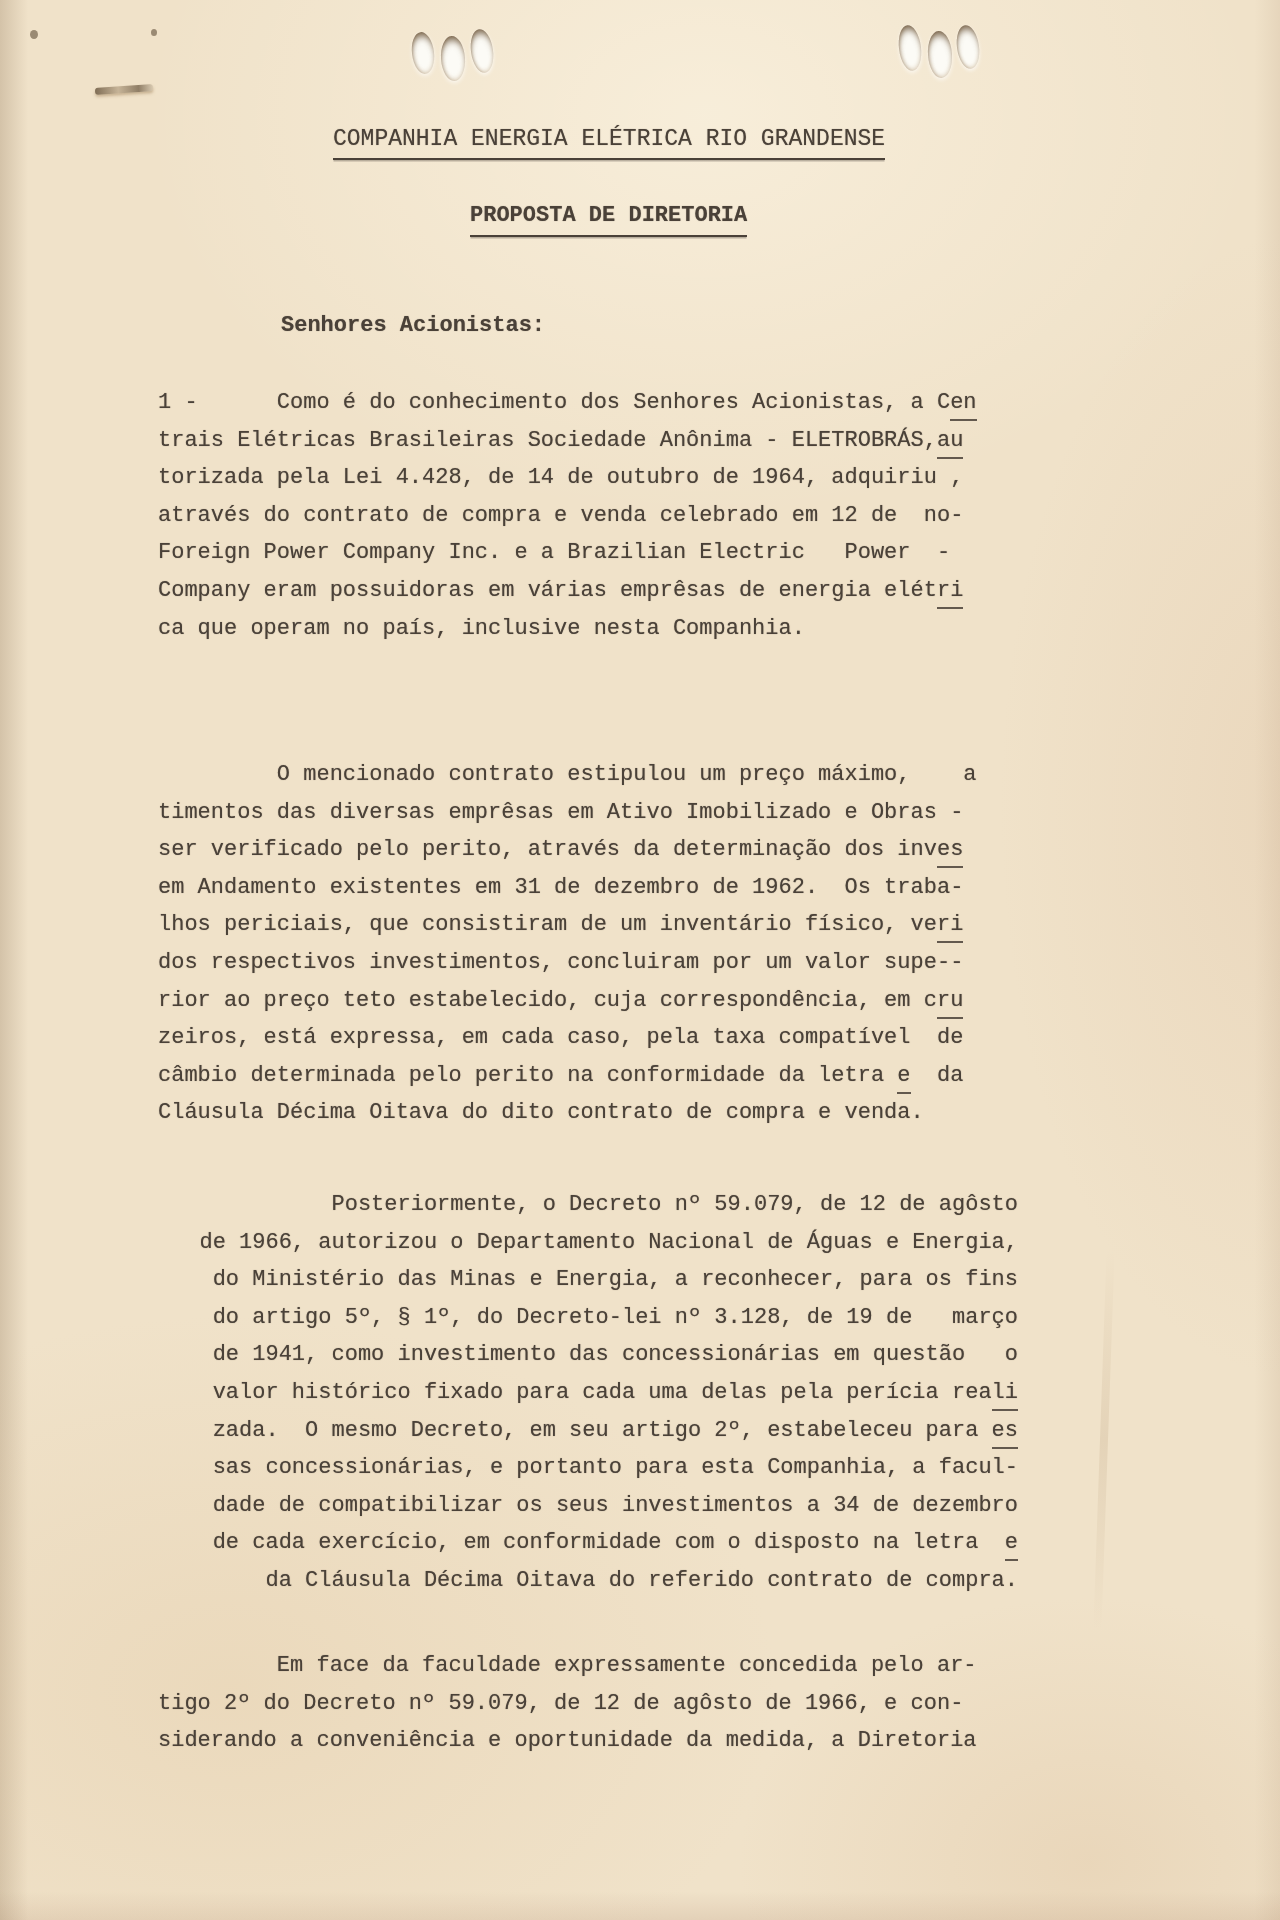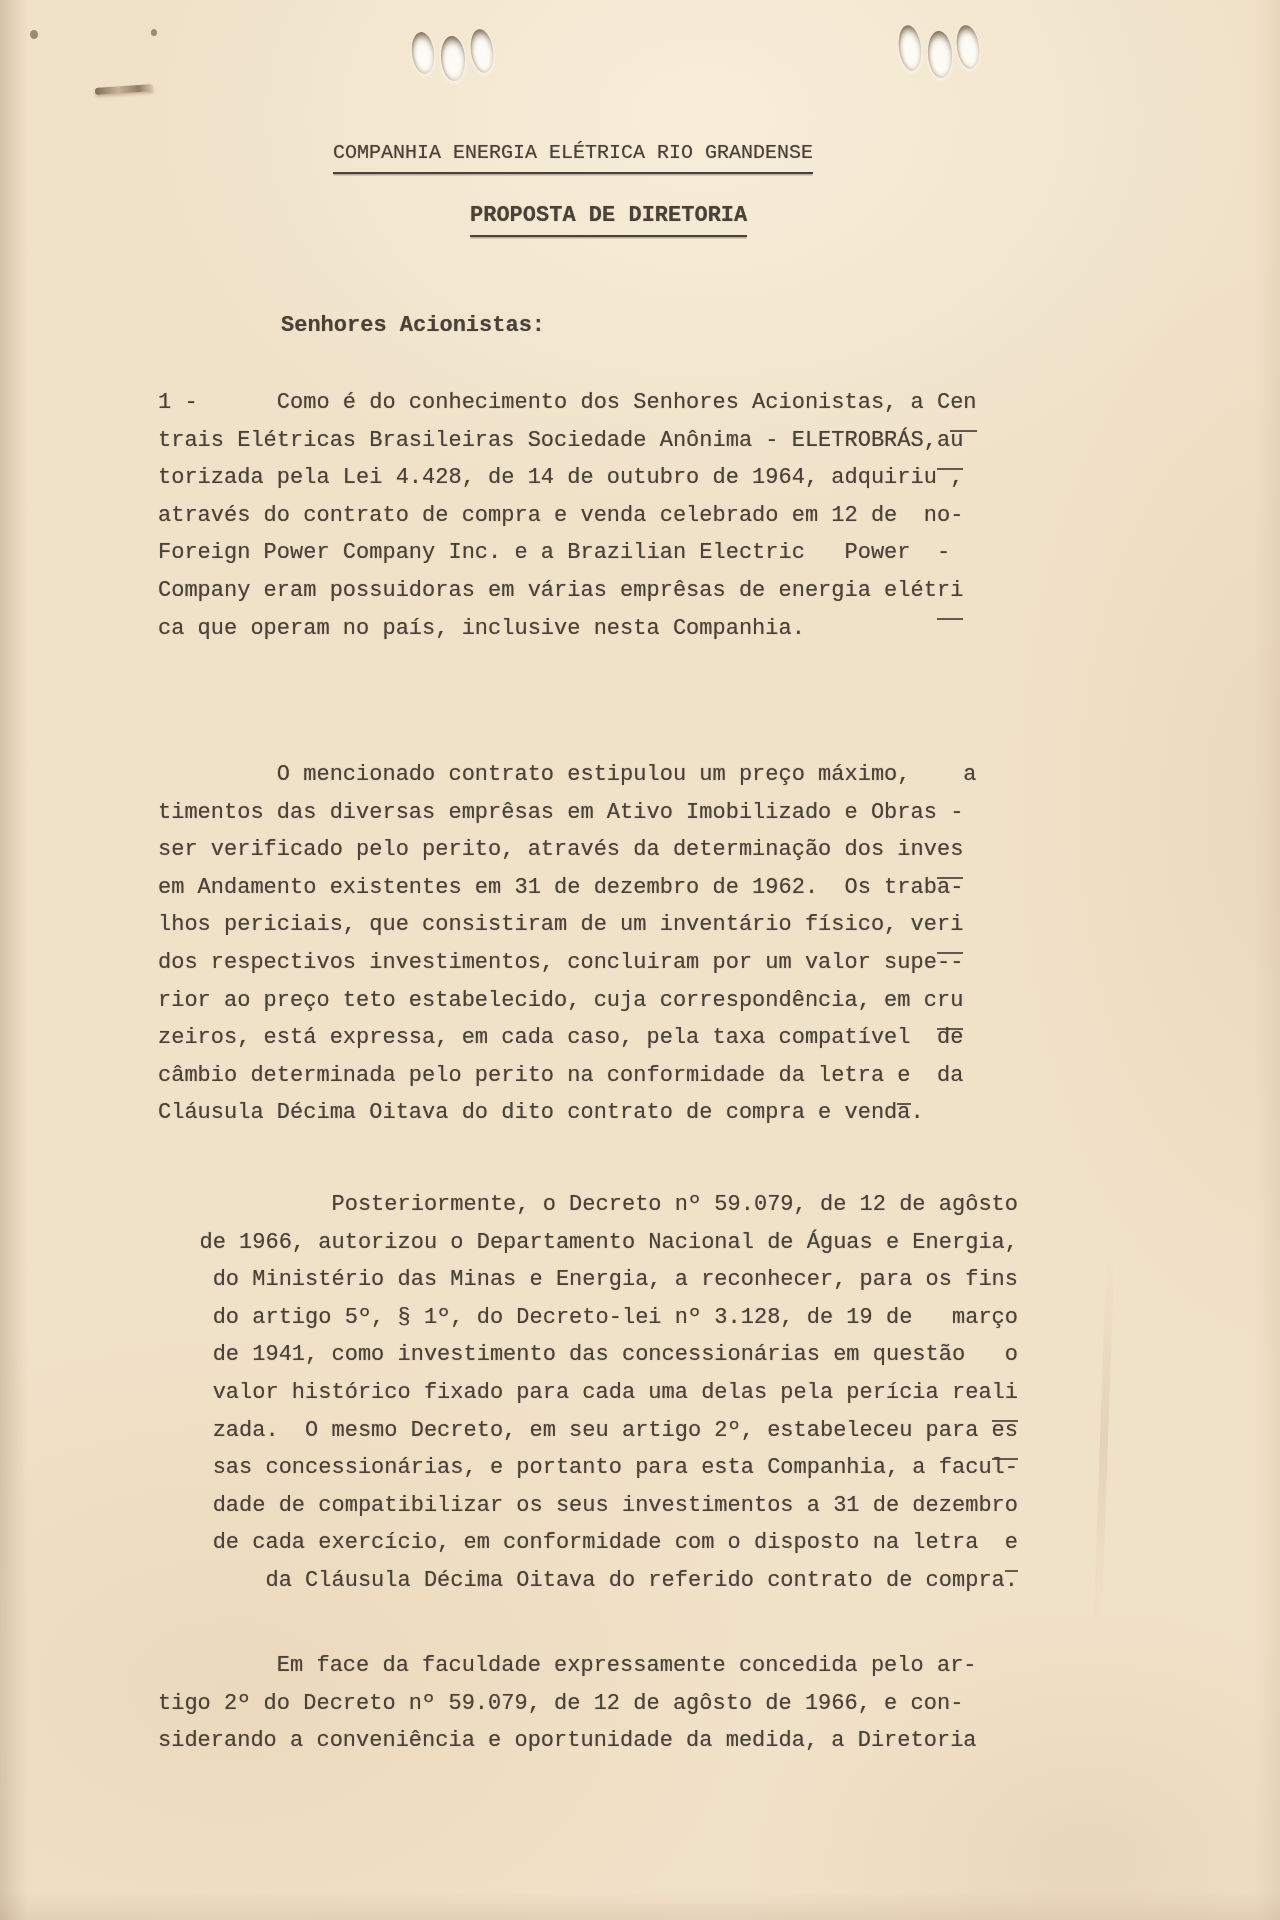--- a/index.html
+++ b/index.html
@@ -15,22 +15,22 @@
       radial-gradient(ellipse 500px 380px at 85% 97%, rgba(218,188,152,.30), rgba(218,188,152,0) 70%),
       linear-gradient(90deg, rgba(112,84,54,.22), rgba(112,84,54,0) 2.2%),
       linear-gradient(270deg, rgba(140,100,70,.10), rgba(140,100,70,0) 2%),
       linear-gradient(0deg, rgba(150,105,80,.14), rgba(150,105,80,0) 1.5%),
       #f0e2c9;
     font-family:"Liberation Mono","DejaVu Sans Mono",monospace;
     color:#4a4138;
   }
   .tx{ text-shadow:0 0 1px rgba(74,65,56,.55); }
   .title{
-    position:absolute; left:333px; top:138px;
-    font-size:20px; line-height:30px; white-space:pre;
+    position:absolute; left:333px; top:124px;
+    font-size:23px; line-height:30px; white-space:pre;
     border-bottom:2px solid #4a4138; padding-bottom:4px;
     box-shadow:0 2px 0 -0.5px rgba(74,65,56,.35);
   }
   .subtitle{
     position:absolute; left:470px; top:201px;
     font-size:22px; line-height:30px; white-space:pre;
     border-bottom:2px solid #4a4138; padding-bottom:4px;
     box-shadow:0 2px 0 -0.5px rgba(74,65,56,.35);
     font-weight:bold;
   }
@@ -38,21 +38,21 @@
     position:absolute; left:281px; top:307px;
     font-size:22px; line-height:37.6px; white-space:pre;font-weight:bold;
   }
   .para{
     position:absolute; left:158px; width:860px;
     font-size:22px; line-height:37.6px;
   }
   .line{ white-space:pre; }
   .line .u{
     border-bottom:2px solid rgba(74,65,56,.85);
-    padding-bottom:15px;
+    padding-bottom:4px;
   }
   .hole{
     position:absolute;
     background:#fcfbf6;
     border-radius:50%;
     box-shadow:
       inset 0 7px 7px -3px rgba(92,66,36,.78),
       inset 2px 0 4px -2px rgba(120,92,58,.45),
       inset 0 -2px 4px rgba(196,168,128,.40),
       0 2px 4px rgba(255,255,255,.65);
@@ -119,21 +119,21 @@
     </div>
   <div class="para tx" style="top:1186px;text-align:right;">
       <div class="line"><span>         Posteriormente, o Decreto nº 59.079, de 12 de agôsto</span></div>
       <div class="line"><span>de 1966, autorizou o Departamento Nacional de Águas e Energia,</span></div>
       <div class="line"><span>do Ministério das Minas e Energia, a reconhecer, para os fins</span></div>
       <div class="line"><span>do artigo 5º, § 1º, do Decreto-lei nº 3.128, de 19 de   março</span></div>
       <div class="line"><span>de 1941, como investimento das concessionárias em questão   o</span></div>
       <div class="line"><span>valor histórico fixado para cada uma delas pela perícia rea</span><span class="u">li</span></div>
       <div class="line"><span>zada.  O mesmo Decreto, em seu artigo 2º, estabeleceu para </span><span class="u">es</span></div>
       <div class="line"><span>sas concessionárias, e portanto para esta Companhia, a facul-</span></div>
-      <div class="line"><span>dade de compatibilizar os seus investimentos a 31 de dezembro</span></div>
+      <div class="line"><span>dade de compatibilizar os seus investimentos a 34 de dezembro</span></div>
       <div class="line"><span>de cada exercício, em conformidade com o disposto na letra  </span><span class="u">e</span></div>
       <div class="line"><span>da Cláusula Décima Oitava do referido contrato de compra.</span></div>
     </div>
   <div class="para tx" style="top:1647px;">
       <div class="line"><span>         Em face da faculdade expressamente concedida pelo ar-</span></div>
       <div class="line"><span>tigo 2º do Decreto nº 59.079, de 12 de agôsto de 1966, e con-</span></div>
       <div class="line"><span>siderando a conveniência e oportunidade da medida, a Diretoria</span></div>
     </div>
 
 </div>

